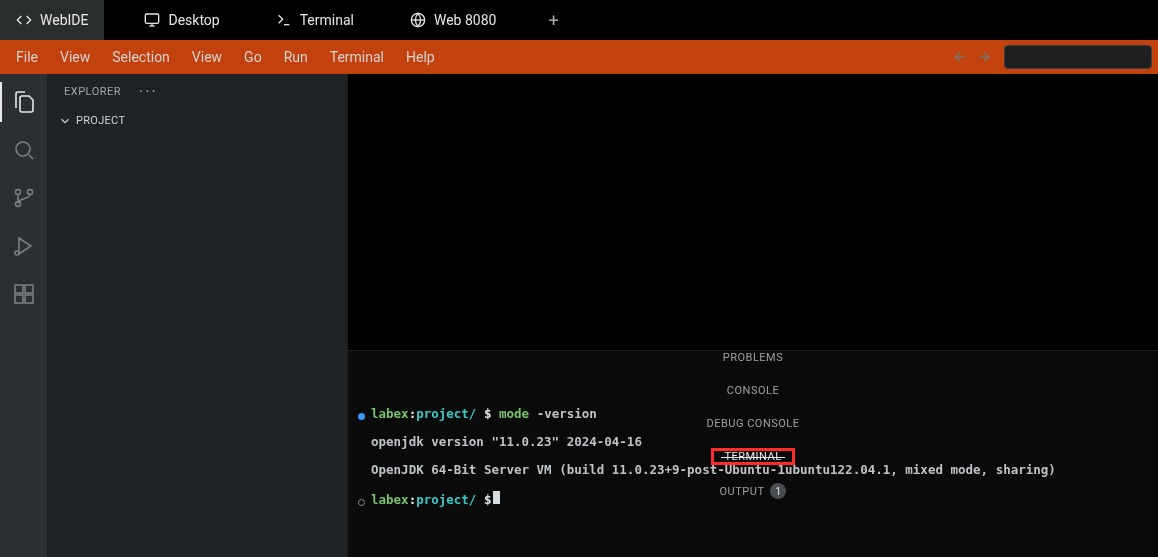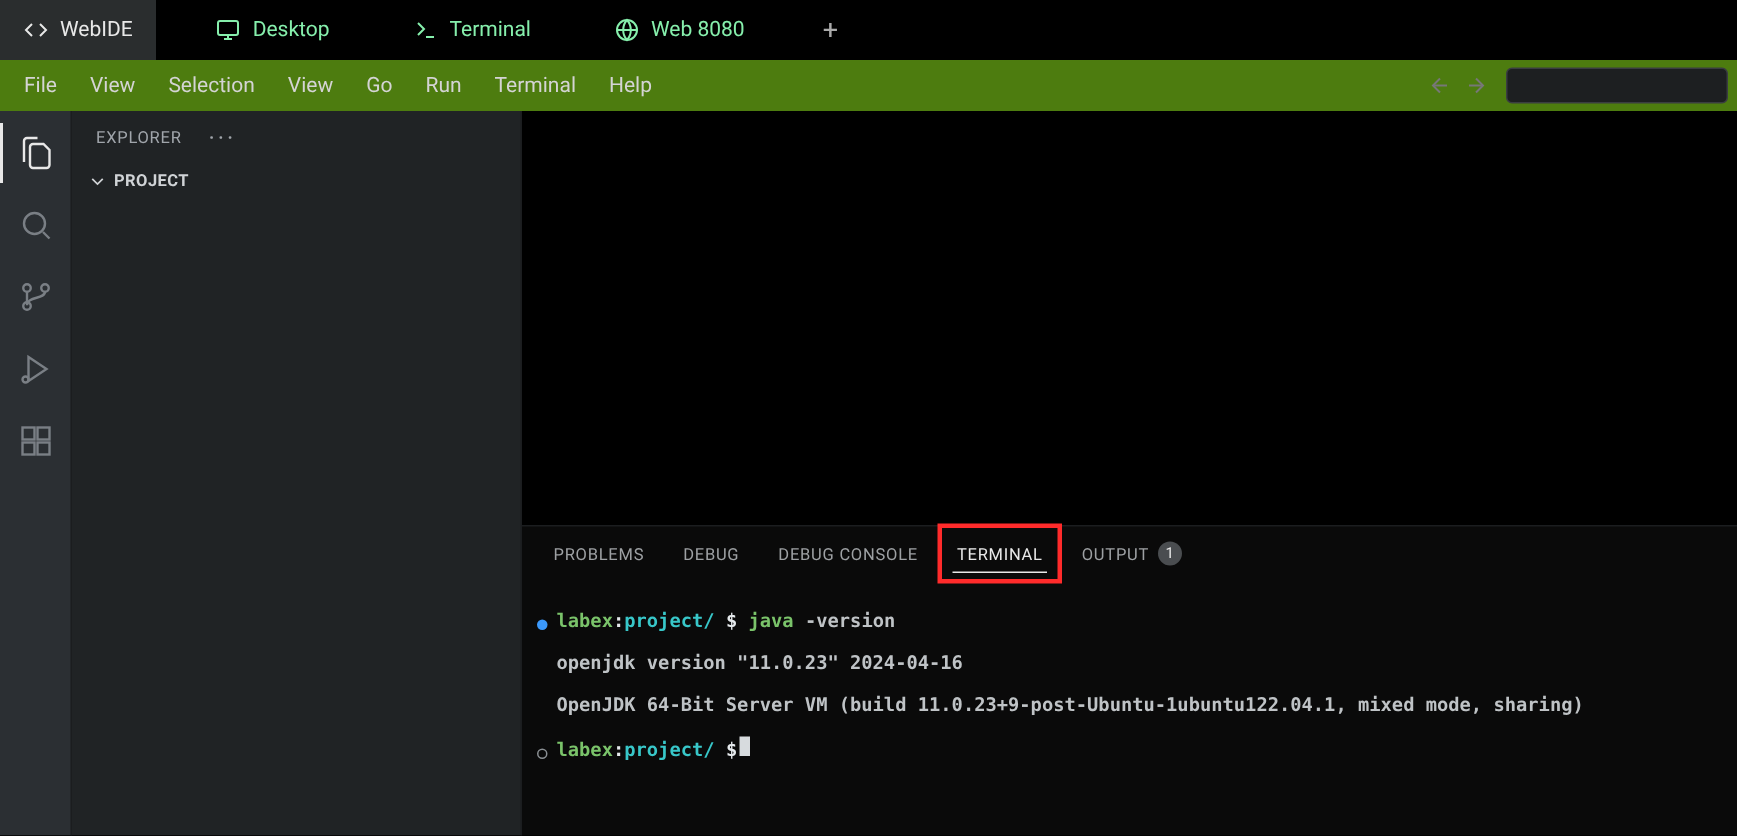--- a/index.html
+++ b/index.html
@@ -19,21 +19,21 @@
       height: 40px;
       background: #000;
       gap: 24px;
     }
     .top-tab {
       display: flex;
       align-items: center;
       gap: 8px;
       height: 100%;
       padding: 0 16px;
-      color: #86efac;
+      color: #e5e5e5;
       cursor: pointer;
       font-size: 14px;
     }
     .top-tab.active {
       background: #2a2d2e;
       color: #e8e8e8;
     }
     .top-tab .ticon { display: inline-flex; }
     .add-tab {
       padding: 0 12px;
@@ -42,21 +42,21 @@
       cursor: pointer;
       display: flex;
       align-items: center;
       height: 100%;
     }
     
     .menu-bar {
       display: flex;
       align-items: center;
       height: 34px;
-      background: #4d7c0f;
+      background: #c2410c;
       padding: 0 6px;
     }
     .menu-items {
       display: flex;
       align-items: center;
       gap: 2px;
     }
     .menu-item {
       padding: 4px 10px;
       color: #d4d4d4;
@@ -137,21 +137,21 @@
     }
     .sidebar-more { color: #a0a5ab; cursor: pointer; font-size: 16px; letter-spacing: 2px; }
     .sidebar-project {
       display: flex;
       align-items: center;
       gap: 4px;
       padding: 0 10px;
       height: 24px;
       color: #d0d3d6;
       font-size: 11px;
-      font-weight: 700;
+      font-weight: 400;
       letter-spacing: 0.3px;
     }
     .chevron {
       display: inline-flex;
       transform: translateY(1px);
     }
     
     .content {
       flex: 1;
       display: flex;
@@ -173,20 +173,21 @@
     }
     .panel-tabs {
       display: flex;
       align-items: center;
       gap: 20px;
       height: 36px;
       padding: 0 18px;
       font-size: 11px;
       letter-spacing: 0.5px;
       color: #9da0a3;
+      flex-direction: column;
     }
     .panel-tab {
       position: relative;
       padding: 0 3px;
       height: 100%;
       display: flex;
       align-items: center;
       cursor: pointer;
     }
     .panel-tab.active {
@@ -387,33 +388,33 @@
       <span>PROJECT</span>
     </div>
   </div>
 
   <div class="content">
     <div class="editor-area"></div>
 
     <div class="panel">
       <div class="panel-tabs">
         <div class="panel-tab">PROBLEMS</div>
-        <div class="panel-tab">DEBUG</div>
+        <div class="panel-tab">CONSOLE</div>
         <div class="panel-tab">DEBUG CONSOLE</div>
         <div class="panel-tab active" style="position:relative;">
           <span>TERMINAL</span>
           <span class="terminal-highlight"></span>
         </div>
         <div class="panel-tab">
           <span>OUTPUT</span>
           <span class="badge">1</span>
         </div>
       </div>
 
       <div class="terminal-body">
-<div class="term-line"><span class="dot filled"></span><span class="c-green">labex</span><span class="c-white">:</span><span class="c-cyan">project/</span><span class="c-white"> </span><span class="c-white">$</span><span class="c-white"> </span><span class="c-green">java</span><span class="c-grey"> </span><span class="c-grey">-version</span></div>
+<div class="term-line"><span class="dot filled"></span><span class="c-green">labex</span><span class="c-white">:</span><span class="c-cyan">project/</span><span class="c-white"> </span><span class="c-white">$</span><span class="c-white"> </span><span class="c-green">mode</span><span class="c-grey"> </span><span class="c-grey">-version</span></div>
 <div class="term-line indent"><span class="c-grey">openjdk version "11.0.23" 2024-04-16</span></div>
 <div class="term-line indent"><span class="c-grey">OpenJDK 64-Bit Server VM (build 11.0.23+9-post-Ubuntu-1ubuntu122.04.1, mixed mode, sharing)</span></div>
 <div class="term-line"><span class="dot hollow"></span><span class="c-green">labex</span><span class="c-white">:</span><span class="c-cyan">project/</span><span class="c-white"> </span><span class="c-white">$</span><span class="cursor"></span></div>
       </div>
     </div>
   </div>
 </div>
 
 </body></html>

